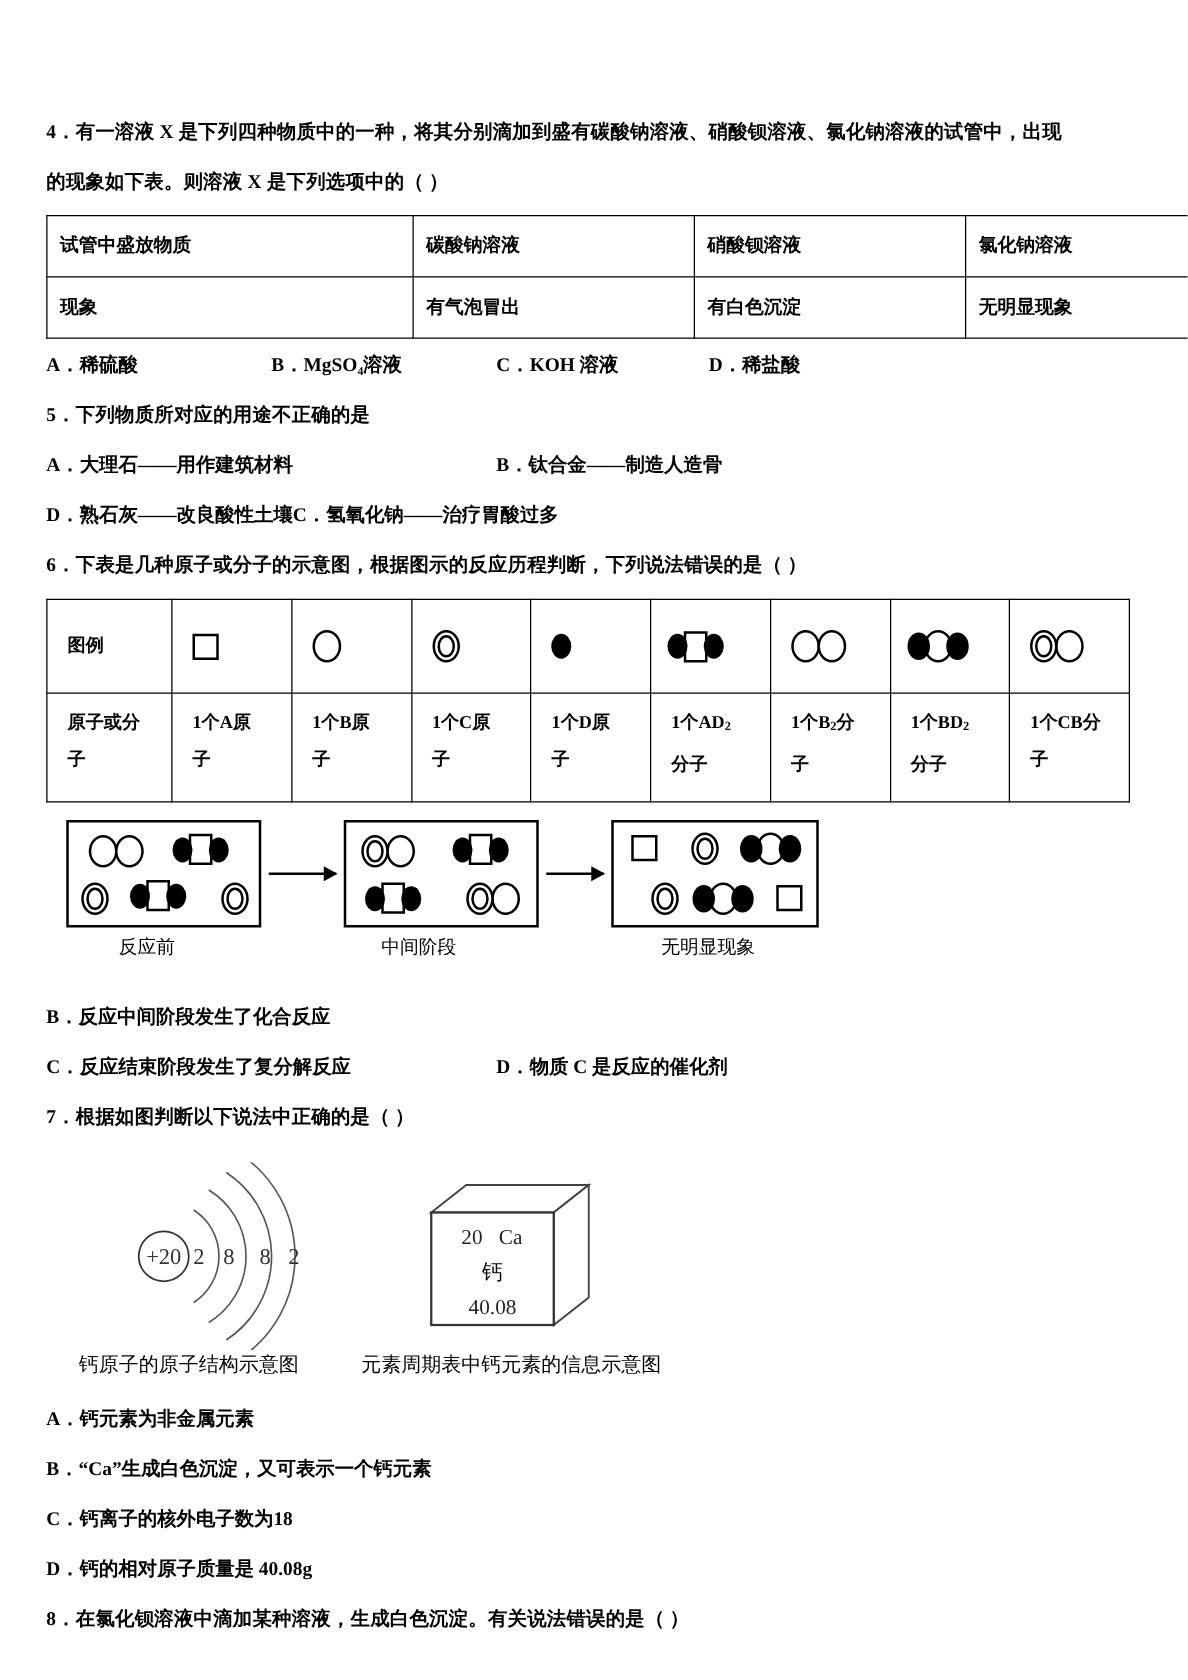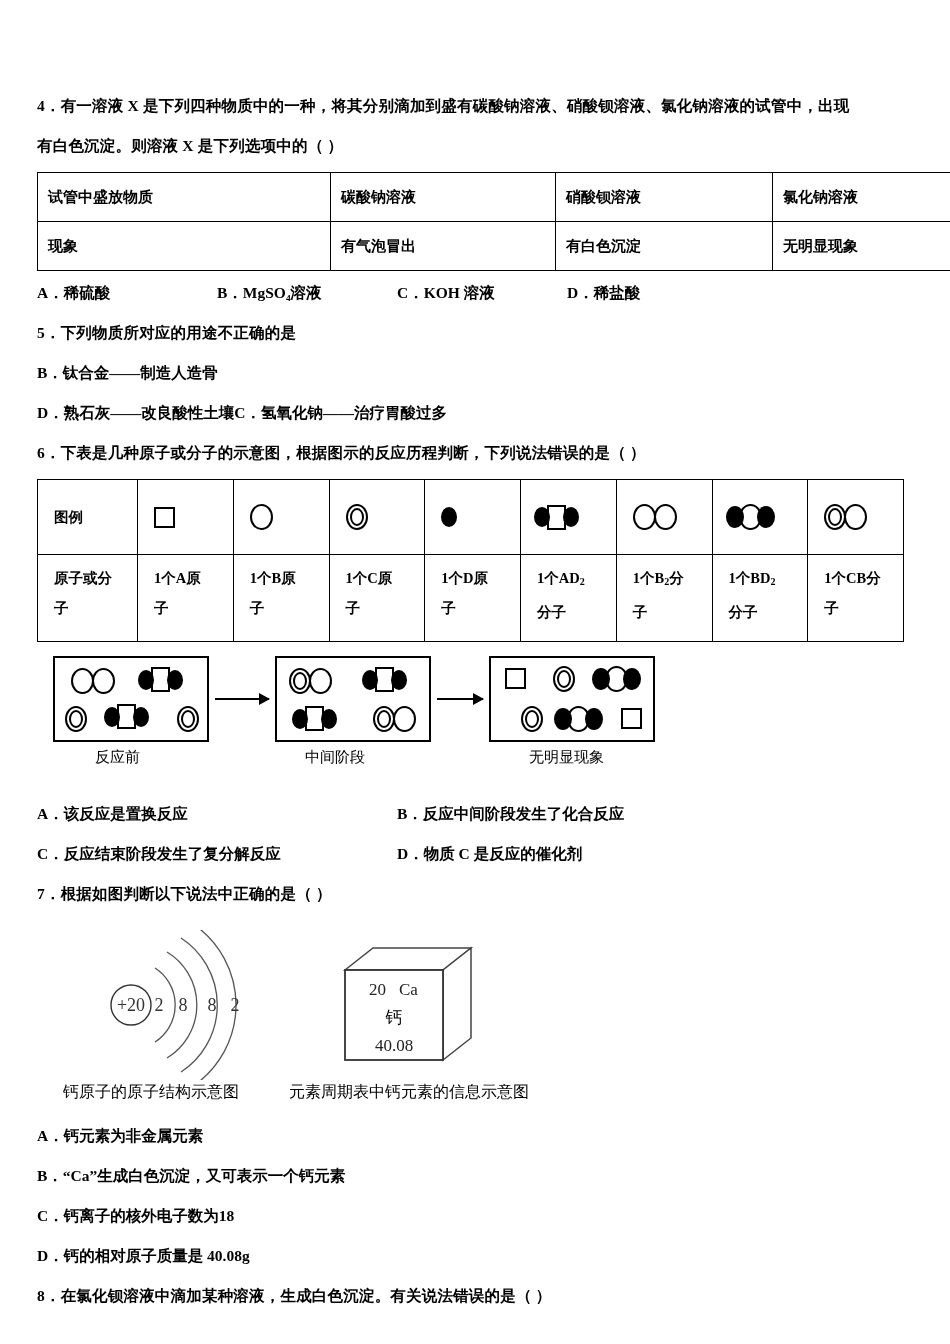--- a/index.html
+++ b/index.html
@@ -250,21 +250,21 @@
   #figcap-1 { left: 6px;   top: 0; }
   #figcap-2 { left: 232px; top: 0; }
 </style>
 </head>
 <body>
 
 <div class="page">
 <div class="content">
 
   <div class="qpara">4．有一溶液 X 是下列四种物质中的一种，将其分别滴加到盛有碳酸钠溶液、硝酸钡溶液、氯化钠溶液的试管中，出现</div>
-  <div class="qpara">有白色沉淀。则溶液 X 是下列选项中的（      ）</div>
+  <div class="qpara">的现象如下表。则溶液 X 是下列选项中的（      ）</div>
 
   <table class="exam" id="table-q4">
     <tbody>
           <tr>
       <td class="c0">试管中盛放物质</td>
       <td class="c1">碳酸钠溶液</td>
       <td class="c2">硝酸钡溶液</td>
       <td class="c3">氯化钠溶液</td>
     </tr>
     <tr>
@@ -278,20 +278,21 @@
 
   <div class="opt-row">
     <span class="opt" style="width:180px"><span>A．</span><span>稀硫酸</span></span>
     <span class="opt" style="width:180px"><span>B．</span><span>MgSO₄溶液</span></span>
     <span class="opt" style="width:170px"><span>C．</span><span>KOH 溶液</span></span>
     <span class="opt"><span>D．</span><span>稀盐酸</span></span>
   </div>
 
   <div class="qline">5．下列物质所对应的用途不正确的是</div>
   <div class="opt-row">
+    <span class="opt" style="width:360px"><span>A．</span><span>大理石——用作建筑材料</span></span>
     <span class="opt"><span>B．</span><span>钛合金——制造人造骨</span></span>
   </div>
   <div class="opt-row">
     <span class="opt"><span>D．</span><span>熟石灰——改良酸性土壤</span></span>
     <span class="opt" style="width:360px"><span>C．</span><span>氢氧化钠——治疗胃酸过多</span></span>
   </div>
 
   <div class="qline">6．下表是几种原子或分子的示意图，根据图示的反应历程判断，下列说法错误的是（  ）</div>
 
   <table class="exam" id="table-q6">
@@ -448,21 +449,20 @@
     </div>
 
     <div class="rcaption" id="cap-before">反应前</div>
     <div class="rcaption" id="cap-middle">中间阶段</div>
     <div class="rcaption" id="cap-end">无明显现象</div>
   </div>
 
   <div class="gap-md"></div>
 
   <div class="opt-row">
-    <span class="opt" style="width:360px"><span>A．</span><span>该反应是置换反应</span></span>
     <span class="opt"><span>B．</span><span>反应中间阶段发生了化合反应</span></span>
   </div>
   <div class="opt-row">
     <span class="opt" style="width:360px"><span>C．</span><span>反应结束阶段发生了复分解反应</span></span>
     <span class="opt"><span>D．</span><span>物质 C 是反应的催化剂</span></span>
   </div>
 
   <div class="qline">7．根据如图判断以下说法中正确的是（      ）</div>
 
   <div class="figure-area">

